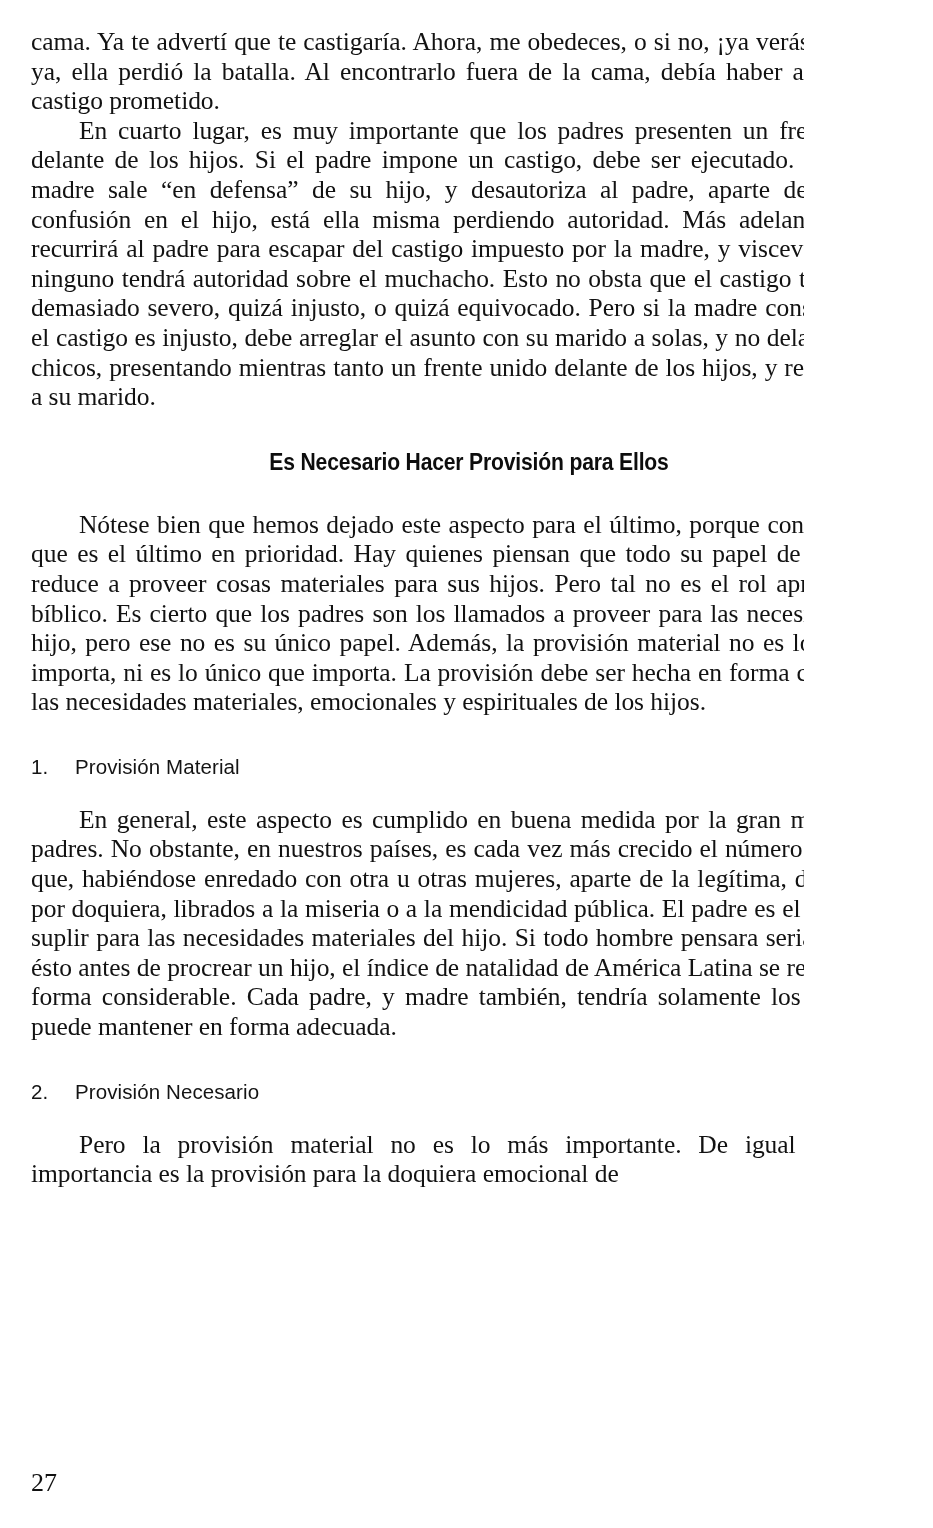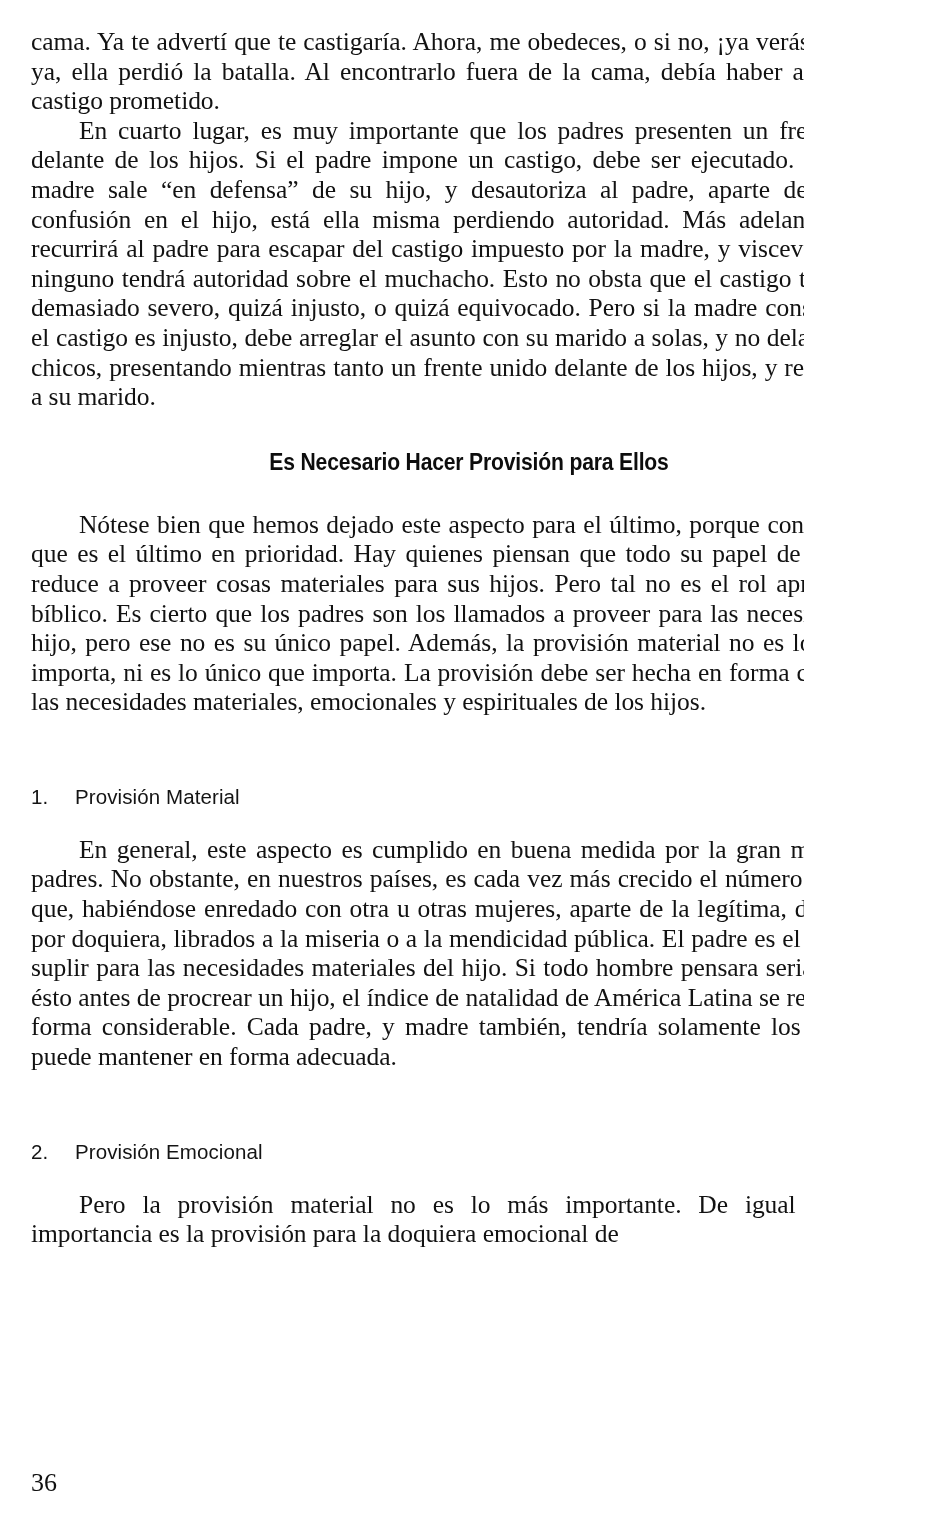--- a/index.html
+++ b/index.html
@@ -63,21 +63,20 @@
     font-weight: normal;
     color: #141414;
     letter-spacing: 0.1px;
   }
   .sub-heading .num {
     width: 44px;
     flex: 0 0 44px;
   }
   .sub-heading .label {
     flex: 1 1 auto;
-    margin-top: 30px;
   }
   .page-number {
     position: absolute;
     left: 31px;
     top: 1468px;
     font-family: "Liberation Serif", "DejaVu Serif", serif;
     font-size: 26px;
     color: #101010;
   }
 </style>
@@ -108,23 +107,23 @@
     </div>
 
     <div class="spacer-after-sub"></div>
 
     <p class="body-text indent">En general, este aspecto es cumplido en buena medida por la gran mayoría de padres. No obstante, en nuestros países, es cada vez más crecido el número de padres que, habiéndose enredado con otra u otras mujeres, aparte de la legítima, dejan hijos por doquiera, librados a la miseria o a la mendicidad pública. El padre es el llamado a suplir para las necesidades materiales del hijo. Si todo hombre pensara seriamente en ésto antes de procrear un hijo, el índice de natalidad de América Latina se reduciría en forma considerable. Cada padre, y madre también, tendría solamente los hijos que puede mantener en forma adecuada.</p>
 
     <div class="spacer-before-sub"></div>
 
     <div class="sub-heading">
       <span class="num">2.</span>
-      <span class="label">Provisión Emocional</span>
+      <span class="label">Provisión Necesario</span>
     </div>
 
     <div class="spacer-after-sub"></div>
 
     <p class="body-text indent">Pero la provisión material no es lo más importante. De igual o mayor importancia es la provisión para la doquiera emocional de</p>
 
   </div>
 
-  <div class="page-number">36</div>
+  <div class="page-number">27</div>
 </div>
 
 </body></html>

